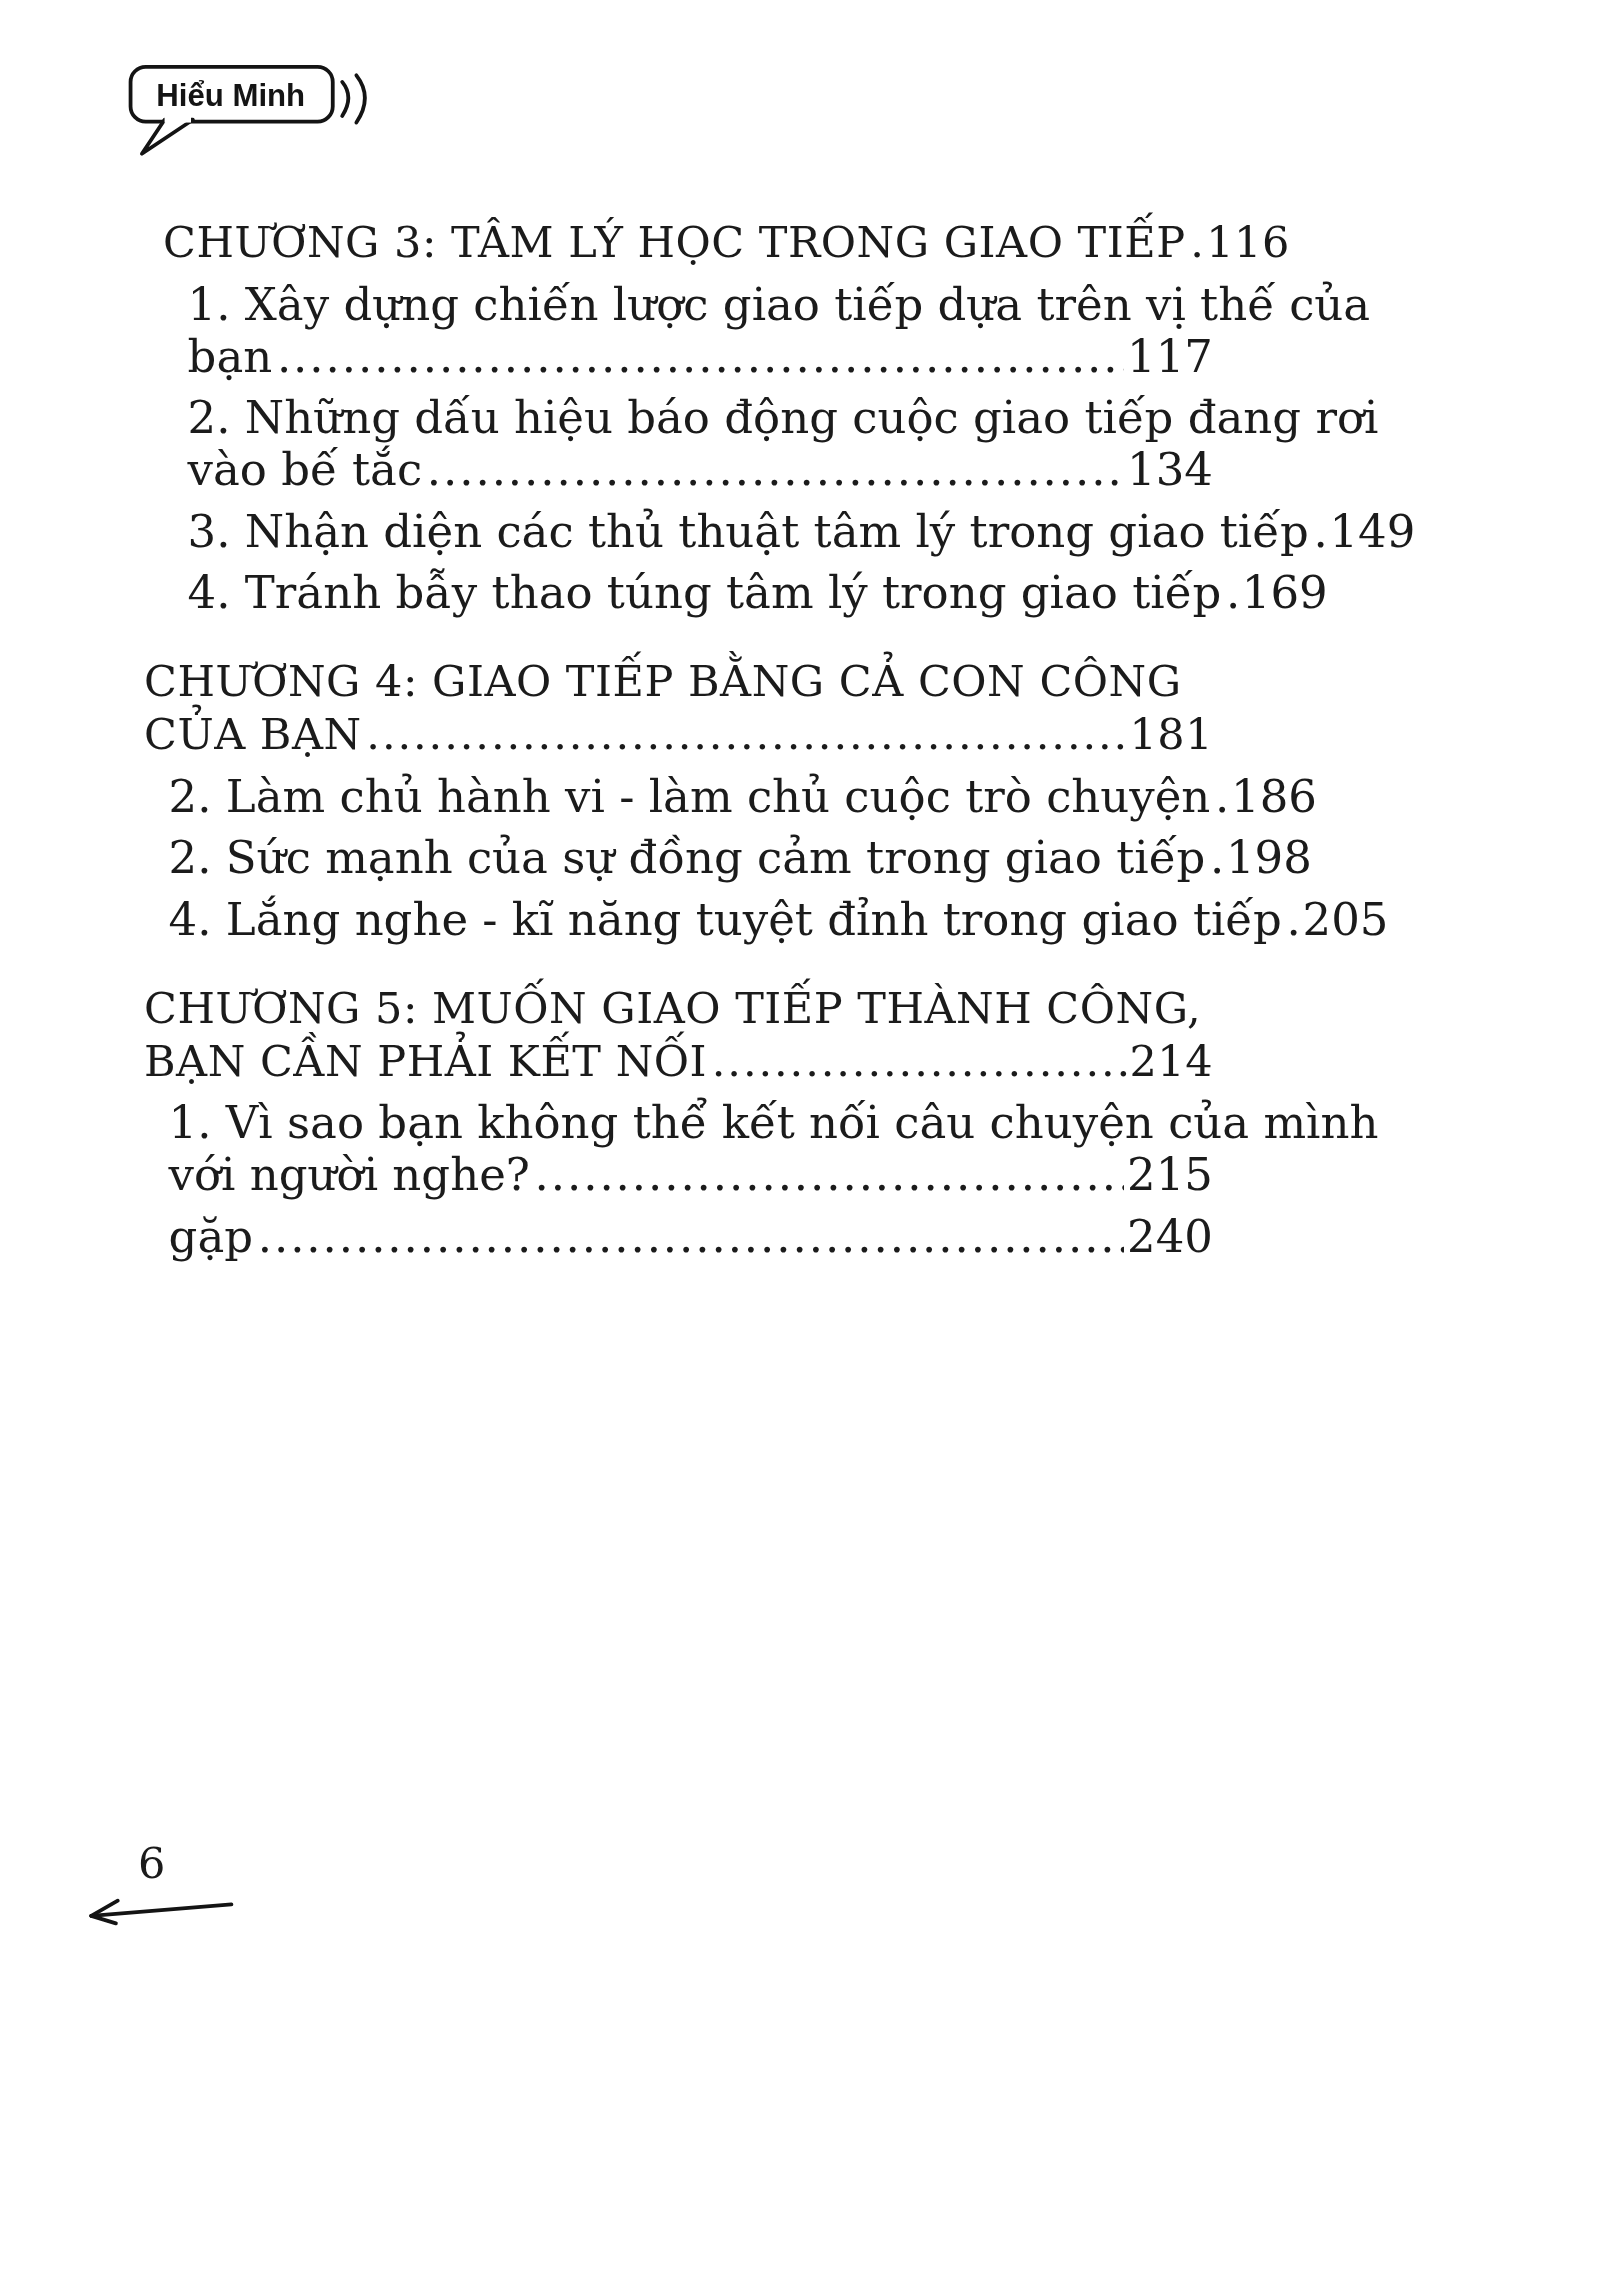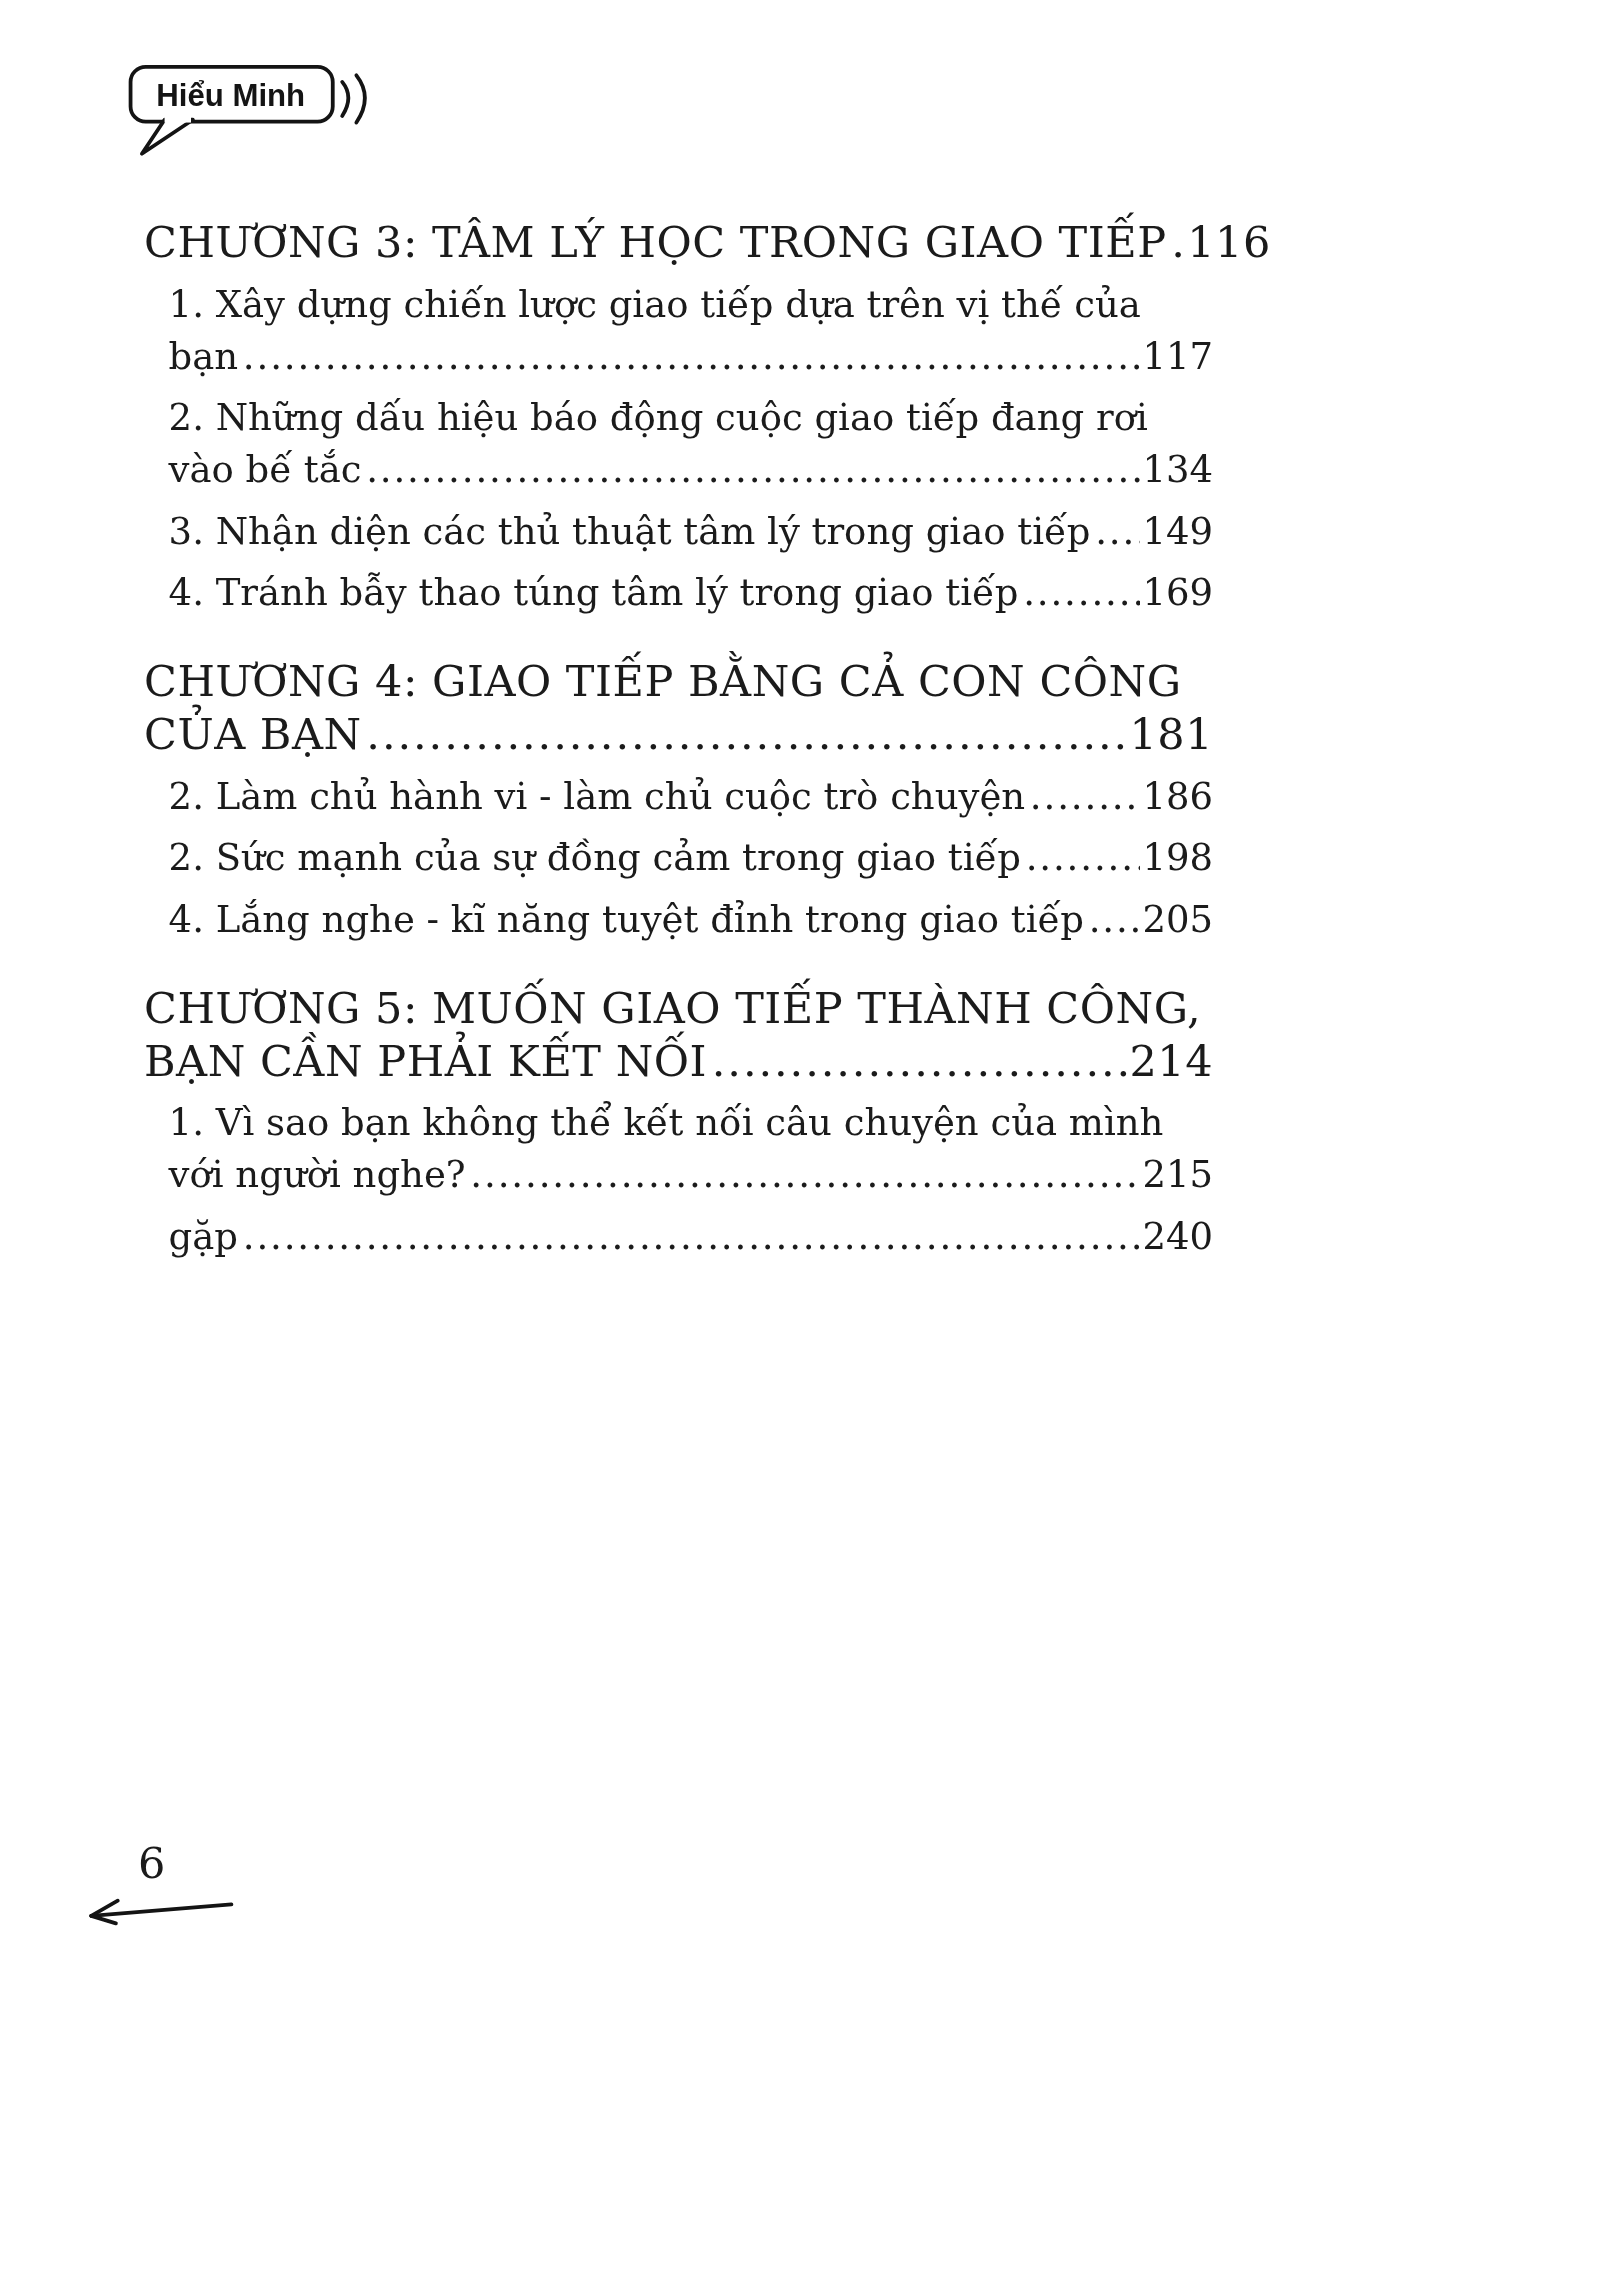--- a/index.html
+++ b/index.html
@@ -26,38 +26,38 @@
   }
 
   
   .toc {
     position: absolute;
     left: 144px;
     top: 216px;
     width: 1069px;
   }
   .toc-section { margin-top: 36px; }
-  .toc-section:first-child { margin-top: 0; }
+  .toc-section:first-child { margin-top: 0; margin-left: 19px; }
 
   .toc-line {
     display: flex;
     align-items: baseline;
     white-space: nowrap;
   }
   .toc-heading-line {
     font-size: 43px;
     line-height: 53px;
     letter-spacing: 0.5px;
   }
   .toc-entry {
     padding-left: 24.6px;
     margin-top: 9.5px;
   }
   .toc-entry-line {
-    font-size: 37px;
+    font-size: 45px;
     line-height: 52px;
   }
   .t { flex: 0 0 auto; }
   .dots {
     flex: 1 1 13.2px;
     min-width: 13.2px;
     overflow: hidden;
     letter-spacing: 1.9px;
     margin: 0 2.8px 0 4.7px;
   }

